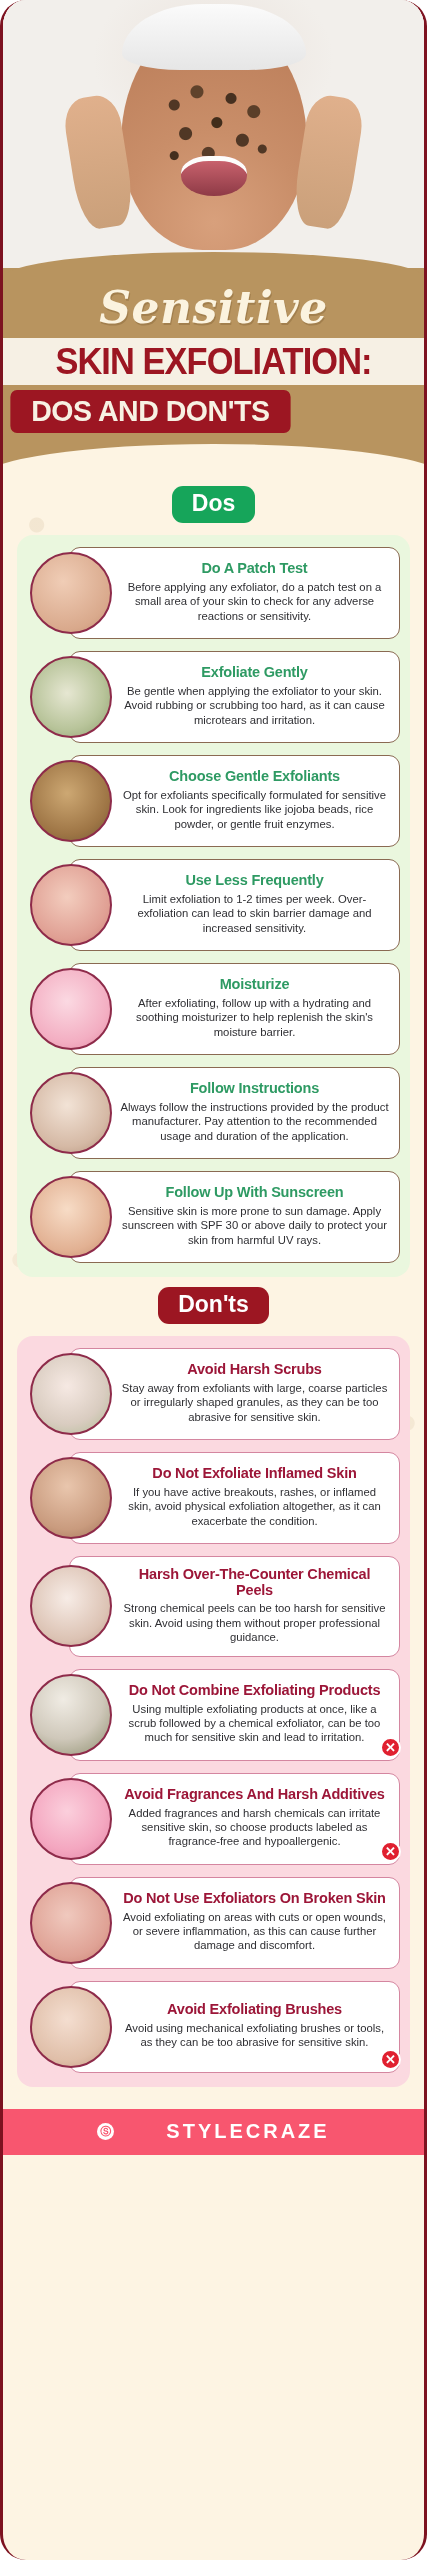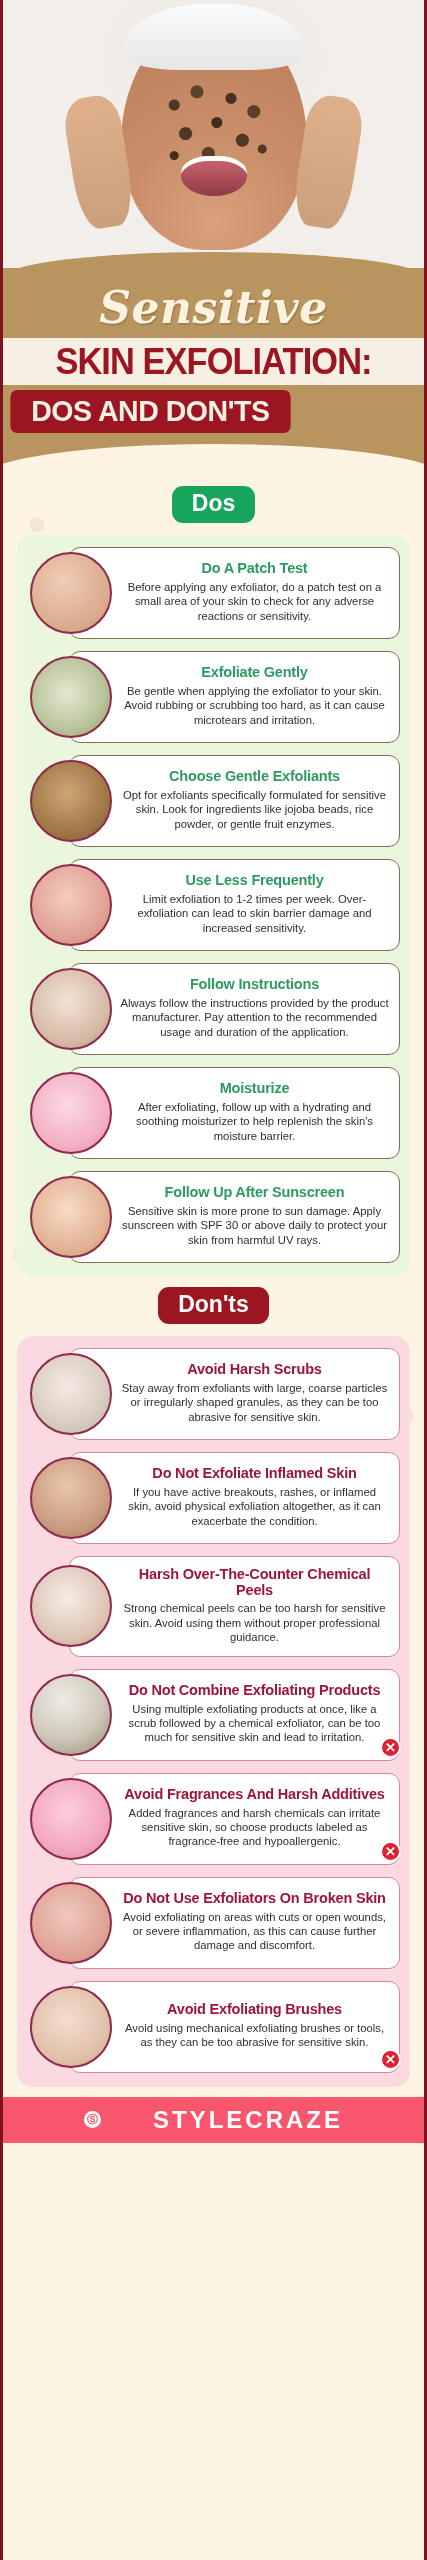--- a/index.html
+++ b/index.html
@@ -12,20 +12,21 @@
   }
 
   .infographic {
     width: 427px;
     height: 2560px;
     position: relative;
     overflow: hidden;
     background: #fdf4e3;
     border-left: 3px solid #7d1220;
     border-right: 3px solid #7d1220;
+    border-radius: 26px;
   }
 
   
   .hero {
     position: relative;
     width: 100%;
     height: 268px;
     background:
       radial-gradient(ellipse 120px 90px at 50% 22%, #e9e4df 0%, #efeae5 60%, #f2efeb 100%),
       linear-gradient(#f1eeea, #ebe7e2);
@@ -175,21 +176,21 @@
     background-image:
       radial-gradient(circle at 8% 3%, rgba(190,160,120,.16) 0 7px, transparent 8px),
       radial-gradient(circle at 92% 9%, rgba(190,160,120,.14) 0 9px, transparent 10px),
       radial-gradient(circle at 18% 22%, rgba(190,160,120,.13) 0 6px, transparent 7px),
       radial-gradient(circle at 78% 31%, rgba(190,160,120,.15) 0 8px, transparent 9px),
       radial-gradient(circle at 4% 48%, rgba(190,160,120,.12) 0 7px, transparent 8px),
       radial-gradient(circle at 96% 58%, rgba(190,160,120,.14) 0 7px, transparent 8px),
       radial-gradient(circle at 12% 72%, rgba(190,160,120,.13) 0 9px, transparent 10px),
       radial-gradient(circle at 88% 84%, rgba(190,160,120,.12) 0 6px, transparent 7px),
       radial-gradient(circle at 50% 95%, rgba(190,160,120,.10) 0 8px, transparent 9px);
-    padding-bottom: 10px;
+    padding-bottom: 22px;
   }
 
   
   .badge-row { text-align: center; padding: 10px 0 12px; }
   .badge {
     display: inline-block;
     font-weight: 700;
     font-size: 23px;
     color: #ffffff;
     padding: 6px 20px 8px;
@@ -301,21 +302,21 @@
     border-radius: 50%;
     background: #ffffff;
     color: #f8566f;
     font-size: 11px;
     font-weight: 700;
     line-height: 17px;
     text-align: center;
   }
   .footer-text {
     color: #ffffff;
-    font-size: 24px;
+    font-size: 20px;
     font-weight: 700;
     letter-spacing: 3px;
     margin-left: 45px;
   }
 </style>
 </head>
 <body>
 
 <div class="infographic">
 
@@ -360,32 +361,32 @@
           <div class="thumb thumb-dos thumb-nuts"></div>
           <div class="card-title title-green">Choose Gentle Exfoliants</div>
           <div class="card-body">Opt for exfoliants specifically formulated for sensitive skin. Look for ingredients like jojoba beads, rice powder, or gentle fruit enzymes.</div>
         </div>
         <div class="card card-dos">
           <div class="thumb thumb-dos thumb-red"></div>
           <div class="card-title title-green">Use Less Frequently</div>
           <div class="card-body">Limit exfoliation to 1-2 times per week. Over-exfoliation can lead to skin barrier damage and increased sensitivity.</div>
         </div>
         <div class="card card-dos">
+          <div class="thumb thumb-dos thumb-pink"></div>
+          <div class="card-title title-green">Moisturize</div>
+          <div class="card-body">After exfoliating, follow up with a hydrating and soothing moisturizer to help replenish the skin's moisture barrier.</div>
+        </div>
+        <div class="card card-dos">
           <div class="thumb thumb-dos thumb-bottle"></div>
           <div class="card-title title-green">Follow Instructions</div>
           <div class="card-body">Always follow the instructions provided by the product manufacturer. Pay attention to the recommended usage and duration of the application.</div>
         </div>
         <div class="card card-dos">
-          <div class="thumb thumb-dos thumb-pink"></div>
-          <div class="card-title title-green">Moisturize</div>
-          <div class="card-body">After exfoliating, follow up with a hydrating and soothing moisturizer to help replenish the skin's moisture barrier.</div>
-        </div>
-        <div class="card card-dos">
           <div class="thumb thumb-dos thumb-glow"></div>
-          <div class="card-title title-green">Follow Up After Sunscreen</div>
+          <div class="card-title title-green">Follow Up With Sunscreen</div>
           <div class="card-body">Sensitive skin is more prone to sun damage. Apply sunscreen with SPF 30 or above daily to protect your skin from harmful UV rays.</div>
         </div>
       </div>
 
     <div class="badge-row">
       <span class="badge badge-donts">Don'ts</span>
     </div>
     <div class="panel panel-donts" id="donts-panel">
         <div class="card card-dont">
           <div class="thumb thumb-dont thumb-scrubjar"></div>

